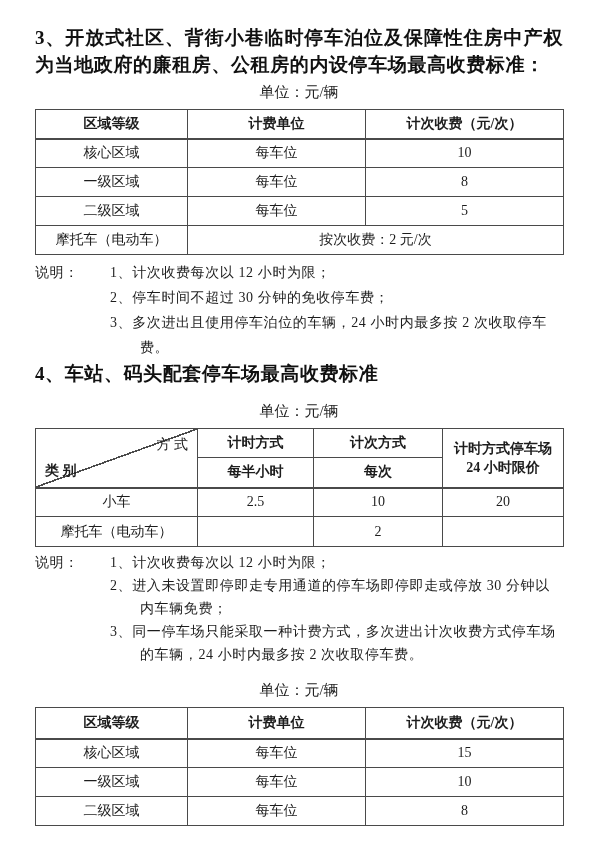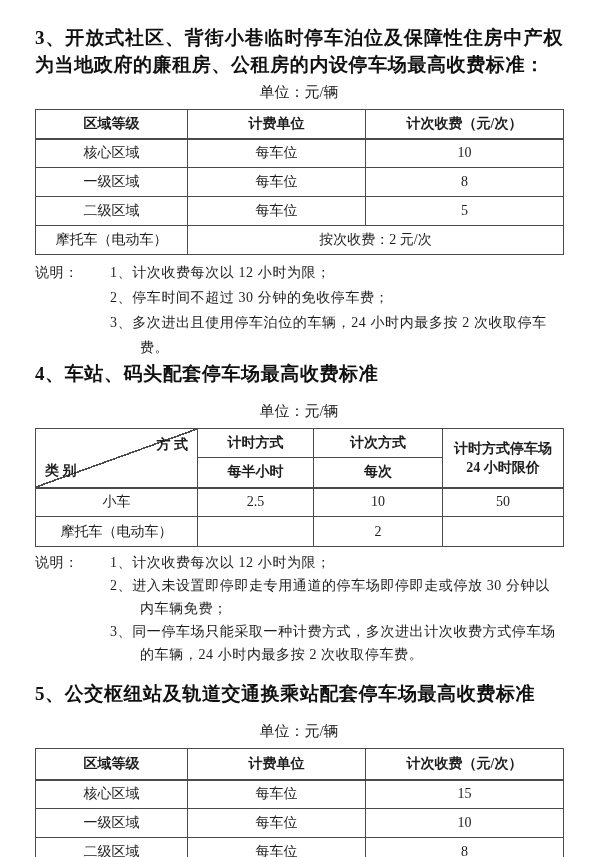--- a/index.html
+++ b/index.html
@@ -39,21 +39,21 @@
   
   .diag-cell { position:relative; padding:0; height:59px; }
   .diag-cell .slash {
     position:absolute; inset:0;
     background:linear-gradient(to bottom right,
       transparent calc(50% - 0.8px),
       #4a4a4a calc(50% - 0.8px),
       #4a4a4a calc(50% + 0.8px),
       transparent calc(50% + 0.8px));
   }
-  .diag-cell .lbl-mode { position:absolute; top:7px; right:9px; font-weight:bold;margin-left:24px; }
+  .diag-cell .lbl-mode { position:absolute; top:7px; right:9px; font-weight:normal;margin-left:24px; }
   .diag-cell .lbl-cat  { position:absolute; top:33px; left:9px; font-weight:bold; }
 
   .cap-hdr span { display:block; line-height:19px; font-weight:bold; }
 
   .notes { margin-top:5px; font-size:14px; letter-spacing:0.6px; }
   .notes-row { display:flex; }
   .notes-label { flex:0 0 47px; line-height:25px; }
   .notes-list { flex:1; }
   .note-item { line-height:25px; padding-left:30px; text-indent:-30px;margin-left:28px; }
   .notes-4 .notes-label, .notes-4 .note-item { line-height:23px; }
@@ -134,41 +134,40 @@
       </td>
     </tr>
     <tr style="height:30px">
       <td class="thickb" style="font-weight:bold">每半小时</td>
       <td class="thickb" style="font-weight:bold">每次</td>
     </tr>
     <tr>
       <td>小车</td>
       <td>2.5</td>
       <td>10</td>
-      <td>50</td>
+      <td>20</td>
     </tr>
     <tr style="height:30px">
       <td>摩托车（电动车）</td>
       <td></td>
       <td>2</td>
       <td></td>
     </tr>
   </tbody>
     </table>
 
   <div class="notes notes-row notes-4" style="margin-top:4px">
     <div class="notes-label">说明：</div>
     <div class="notes-list">
       <div class="note-item">1、计次收费每次以 12 小时为限；</div>
       <div class="note-item">2、进入未设置即停即走专用通道的停车场即停即走或停放 30 分钟以内车辆免费；</div>
       <div class="note-item">3、同一停车场只能采取一种计费方式，多次进出计次收费方式停车场的车辆，24 小时内最多按 2 次收取停车费。</div>
     </div>
   </div>
 
-  <div class="sec-title t5">5、公交枢纽站及轨道交通换乘站配套停车场最高收费标准</div>
   <div class="unit unit5">单位：元/辆</div>
 
   <table>
     <colgroup>
         <col style="width:152px">
         <col style="width:178px">
         <col style="width:198px">
       </colgroup>
     <tbody>
         <tr class="hdr" style="height:31px">

